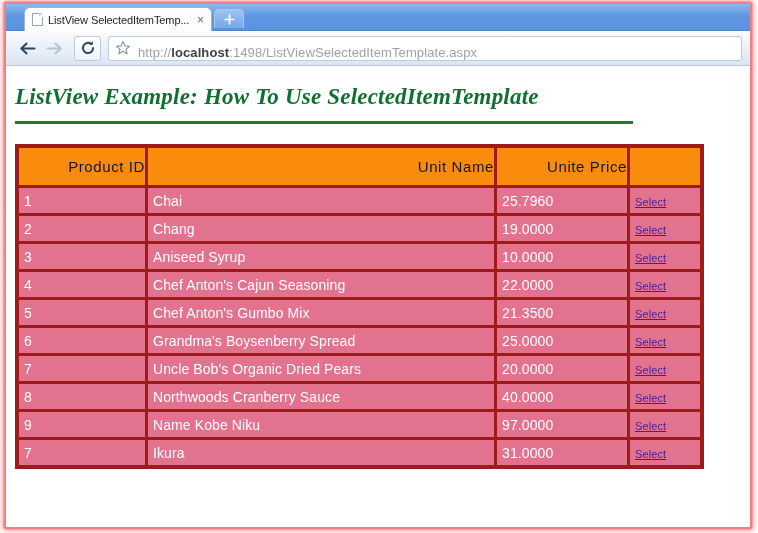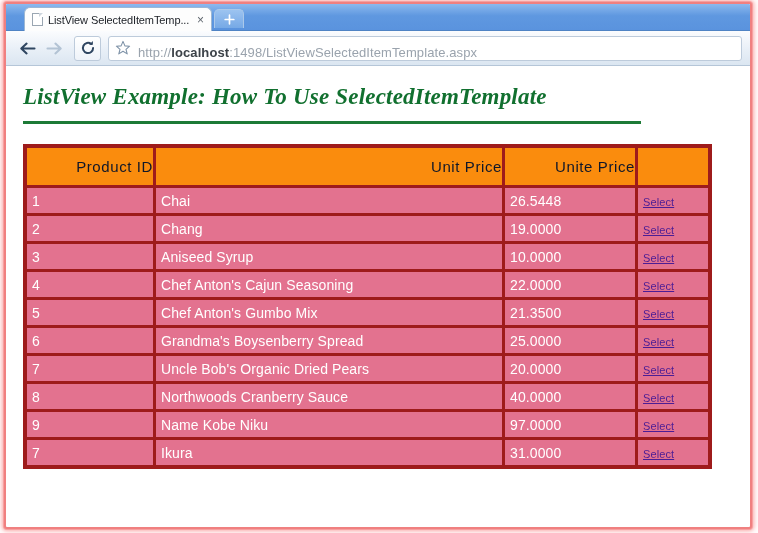--- a/index.html
+++ b/index.html
@@ -130,21 +130,20 @@
     overflow: hidden;
     letter-spacing: 0.1px;
   }
   .urltext b { color: #3c4248; font-weight: bold; }
 
   
   .page {
     background: #ffffff;
     height: 459px;
     padding: 18px 0 0 9px;
-    margin-left: 8px;
   }
   h1.page-title {
     margin: 0;
     font-family: "Liberation Serif", serif;
     font-style: italic;
     font-weight: bold;
     font-size: 23px;
     color: #11702f;
     letter-spacing: 0.2px;
   }
@@ -252,30 +251,30 @@
       <table class="grid">
         <colgroup>
           <col class="c-id">
             <col class="c-name">
             <col class="c-price">
             <col class="c-sel">
         </colgroup>
         <thead>
           <tr>
             <th>Product ID</th>
-            <th>Unit Price</th>
+            <th>Unit Name</th>
             <th>Unite Price</th>
             <th></th>
           </tr>
         </thead>
         <tbody>
             <tr>
               <td>1</td>
               <td>Chai</td>
-              <td>26.5448</td>
+              <td>25.7960</td>
               <td class="sel"><a href="#">Select</a></td>
             </tr>
             <tr>
               <td>2</td>
               <td>Chang</td>
               <td>19.0000</td>
               <td class="sel"><a href="#">Select</a></td>
             </tr>
             <tr>
               <td>3</td>

